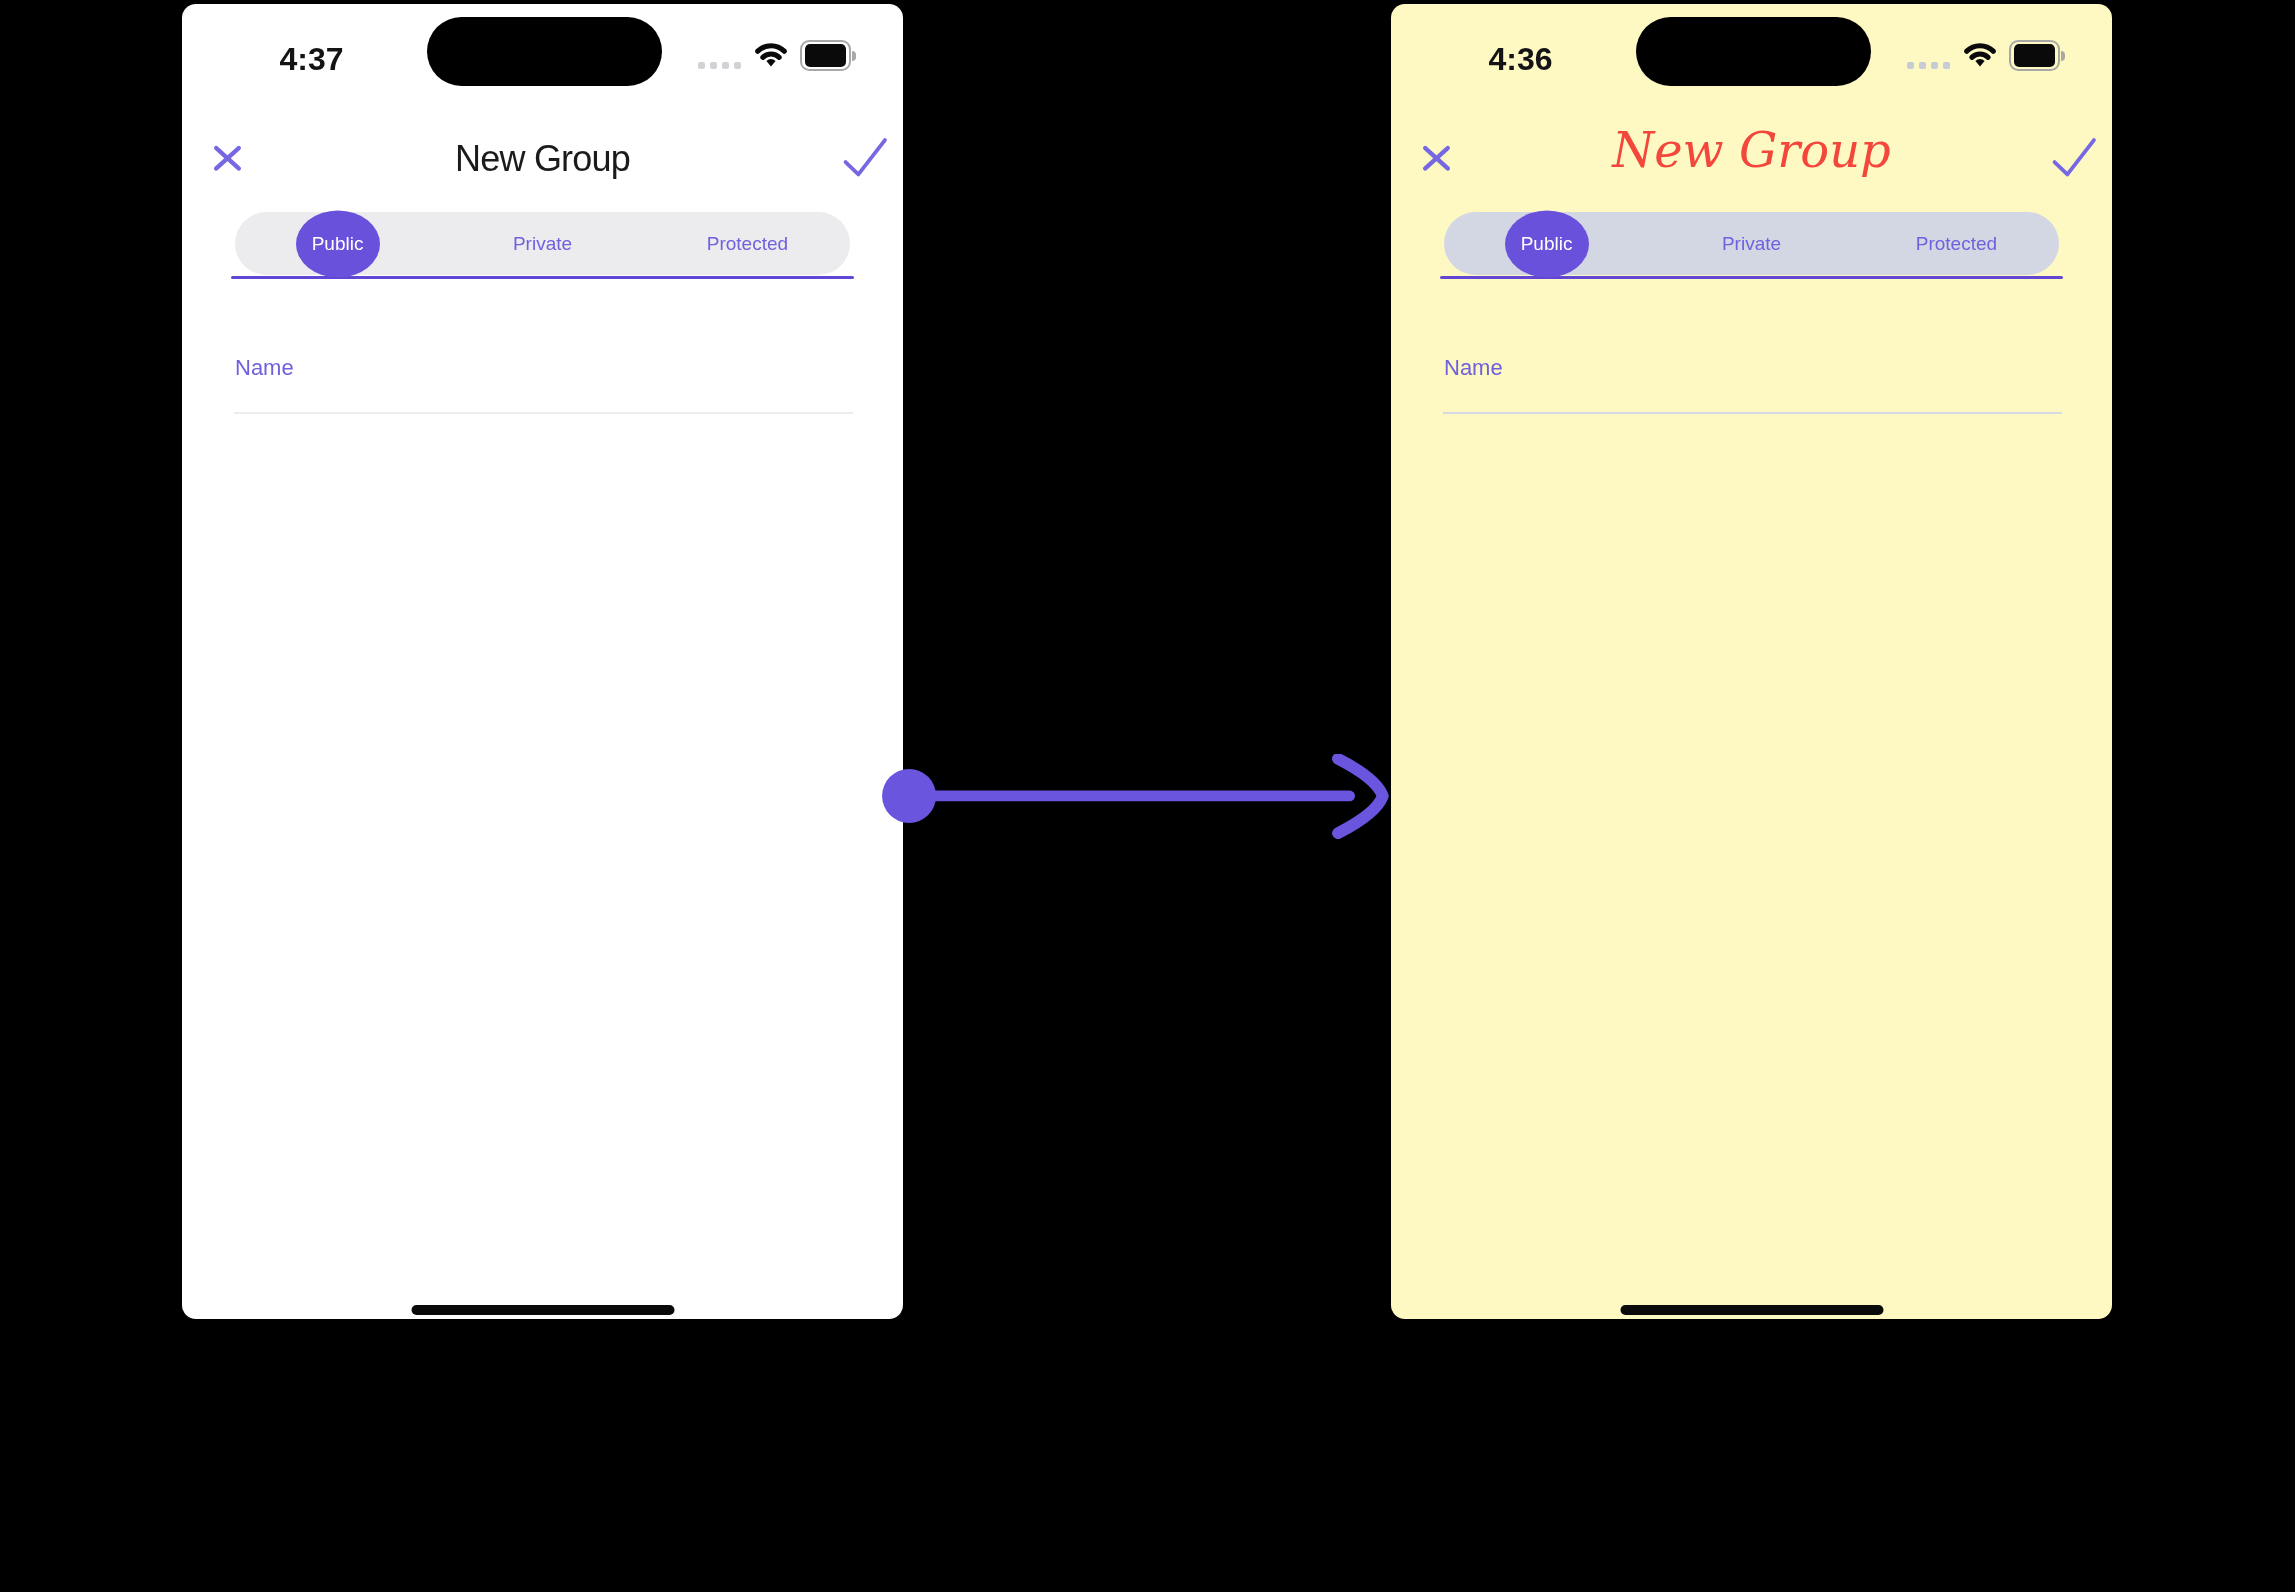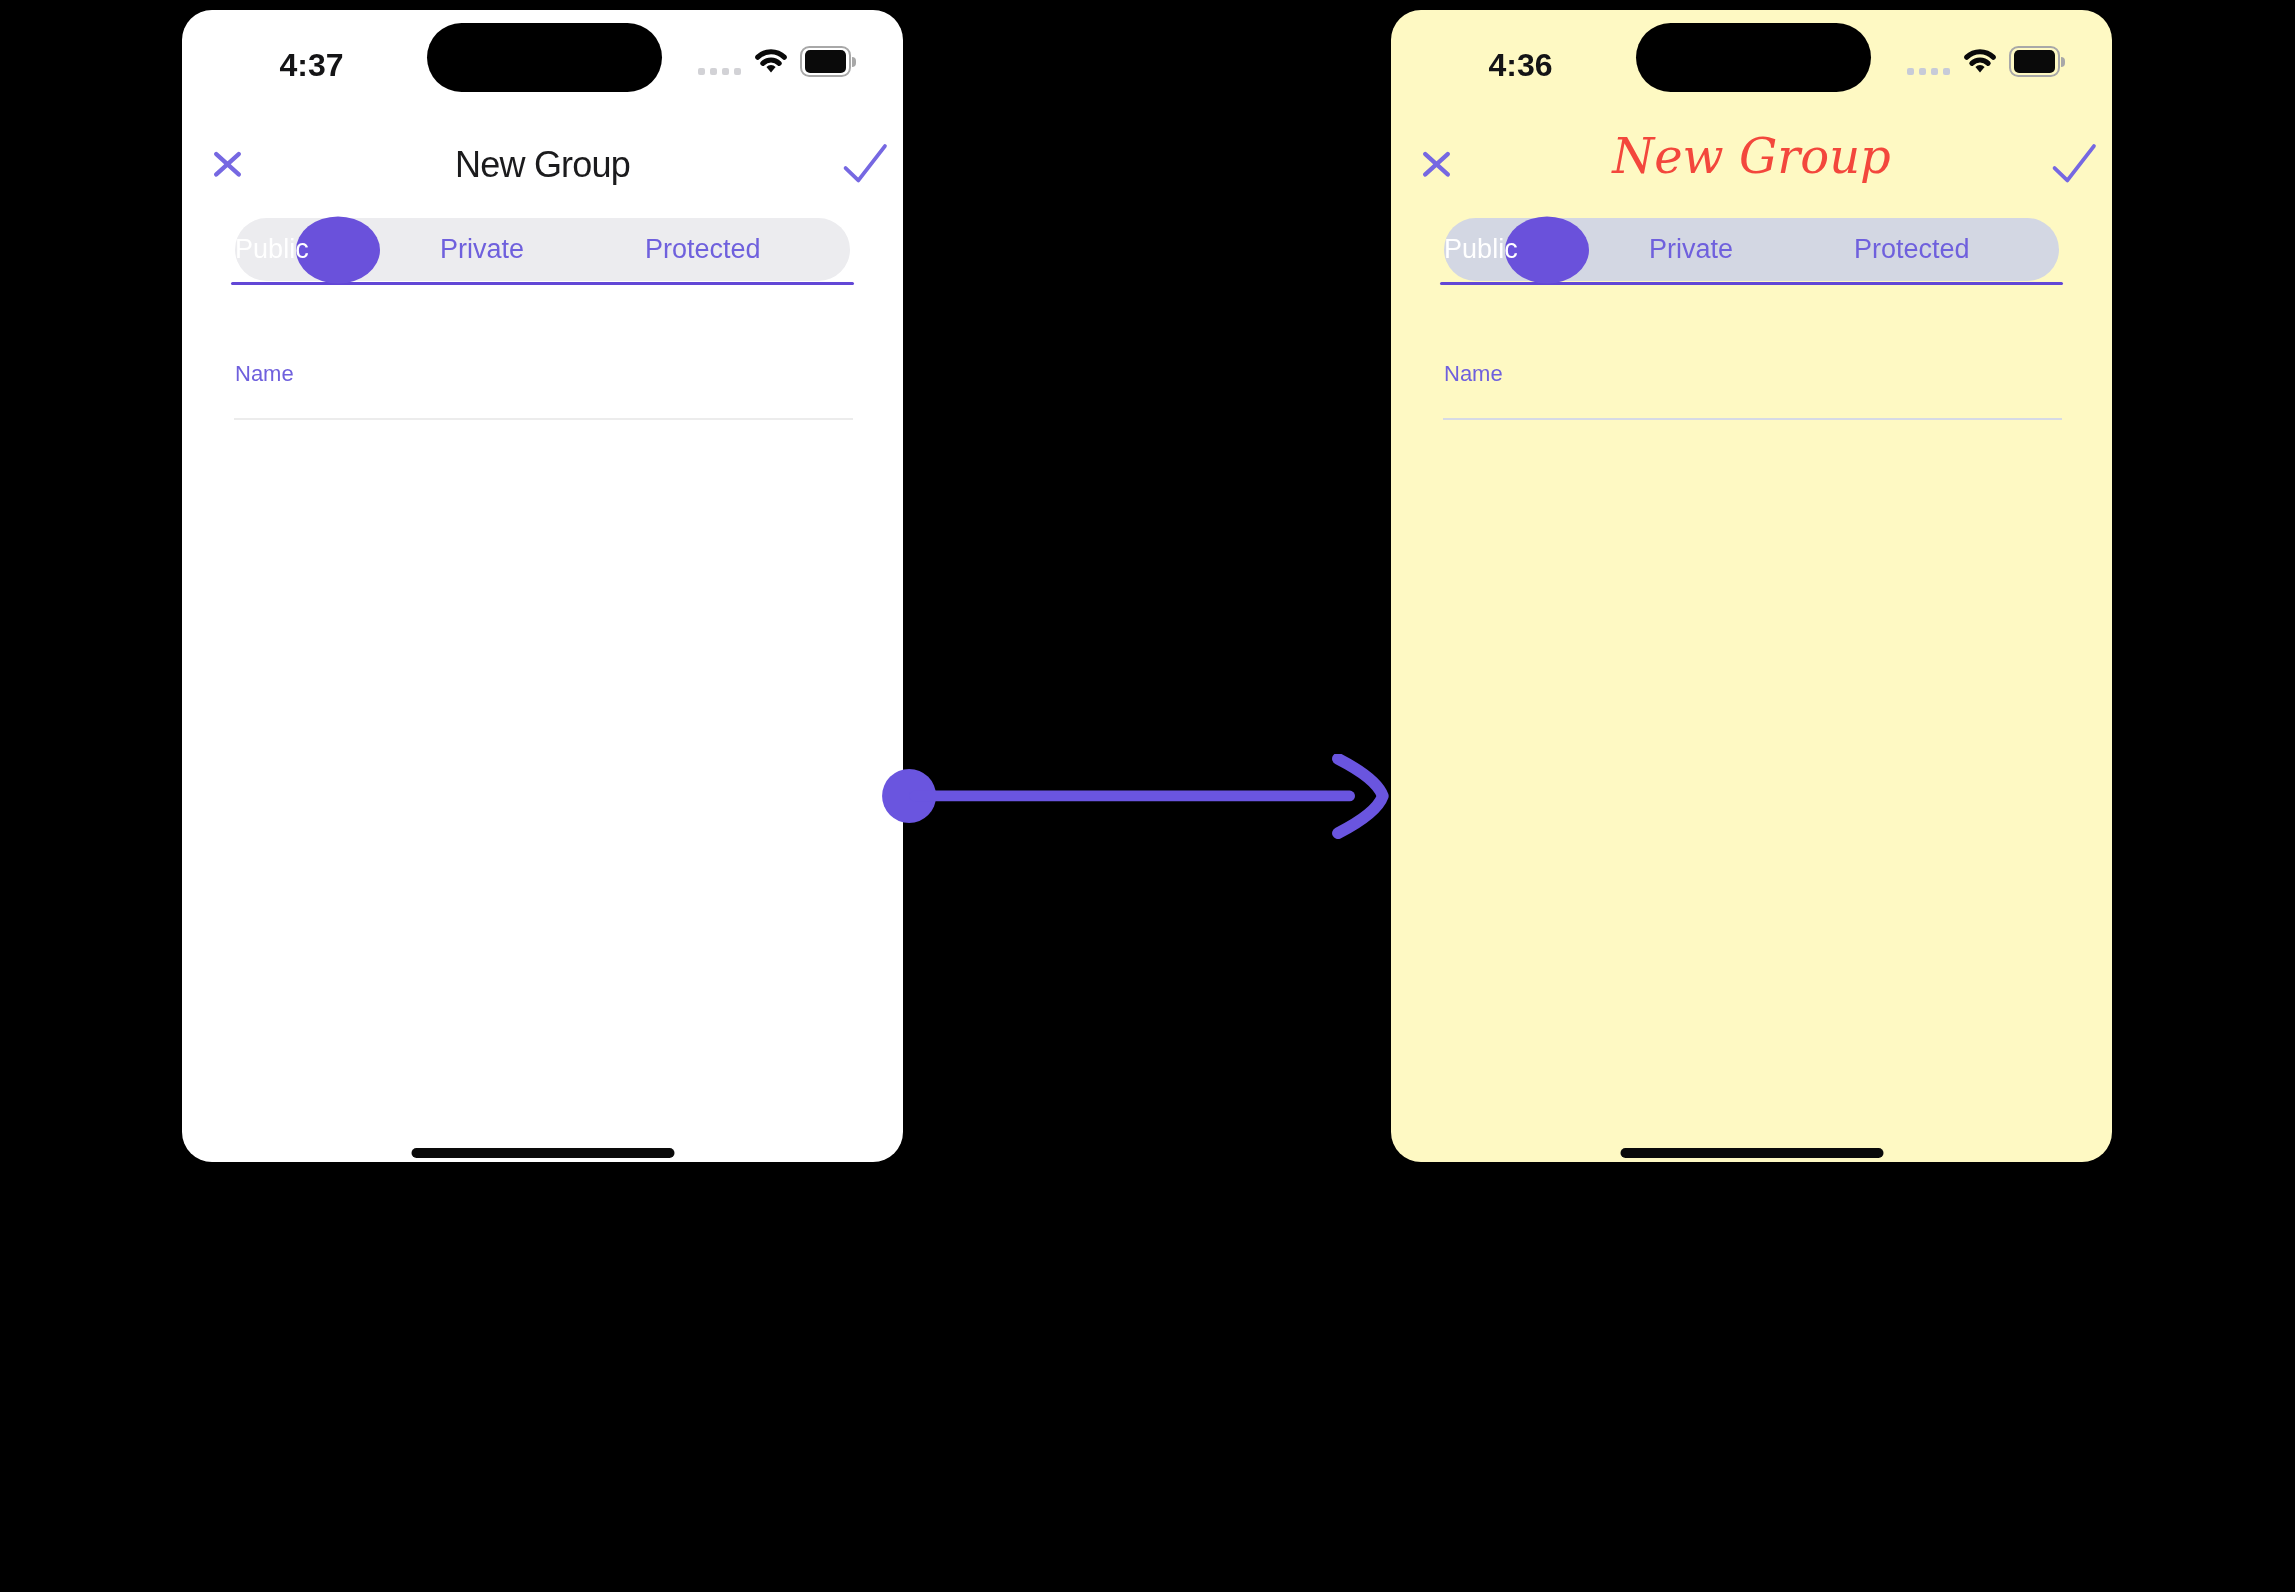--- a/index.html
+++ b/index.html
@@ -1,20 +1,20 @@
 <!DOCTYPE html>
 <html style="font-size:8.2px"><head>
 <meta charset="utf-8">
 <style>
   html,body{margin:0;padding:0;background:#000;}
   .canvas{position:relative;width:2295px;height:1593px;background:#000000;overflow:hidden;
           font-family:"Liberation Sans","DejaVu Sans",sans-serif;}
 
   
-  .phone{position:absolute;top:10px;width:721px;height:1152px;border-radius:30px;overflow:hidden;}
+  .phone{position:absolute;top:4px;width:721px;height:1315px;border-radius:14px;overflow:hidden;}
   .phone.left{left:182px;background:#FFFFFF;}
   .phone.right{left:1391px;background:#fef9c3;}
 
   
   .status-time{position:absolute;left:76px;top:37px;width:107px;text-align:center;
                font-size:32px;font-weight:700;color:#141416;letter-spacing:0px;}
   .island{position:absolute;left:245px;top:12.8px;width:235px;height:69px;background:#000;border-radius:35px;}
   .status-icons{position:absolute;right:52px;top:36px;height:31px;display:flex;align-items:center;gap:13.3px;}
   .cell-dots{display:flex;align-items:flex-end;gap:5.1px;height:31px;padding-bottom:3.1px;}
   .cell-dots i{width:7.1px;height:7.1px;border-radius:2px;background:#D2D2D6;}
@@ -30,22 +30,22 @@
                 font-size:36px;font-weight:500;letter-spacing:-0.8px;color:#1B1B1D;}
   .phone.right .header-title{font-family:cursive,"DejaVu Serif",serif;font-style:italic;
                 font-weight:400;font-size:48px;letter-spacing:0;color:#F3473C;top:118px;}
   .header-check{position:absolute;right:15.3px;top:133px;width:46px;height:41px;cursor:pointer;}
 
   
   .seg-wrap{position:absolute;left:49px;top:208px;width:623px;}
   .seg-track{margin:0 4.1px;height:63px;border-radius:32px;background:#ECECEF;
              display:flex;position:relative;}
   .phone.right .seg-track{background:#D3D7E3;}
-  .seg{flex:1;display:flex;align-items:center;justify-content:flex-start;position:relative;
-       font-size:27px;font-weight:500;color:#6F60DD;cursor:pointer;}
+  .seg{flex:1;display:flex;align-items:center;justify-content:center;position:relative;
+       font-size:19px;font-weight:500;color:#6F60DD;cursor:pointer;}
   .seg .bubble{position:absolute;left:50%;top:50%;transform:translate(-50%,-50%);
                width:84px;height:67px;background:#6A51DB;border-radius:50%;}
   .seg .label{position:relative;z-index:1;}
   .seg.selected{color:#FFFFFF;}
   .seg-underline{height:3.1px;background:#6247D6;border-radius:1.5px;margin-top:0.5px;}
 
   
   .name-input{position:absolute;left:52px;top:339px;width:619px;height:71px;
               background:transparent;border:none;border-bottom:2.6px solid #ECECEC;
               font-family:"Liberation Sans","DejaVu Sans",sans-serif;

